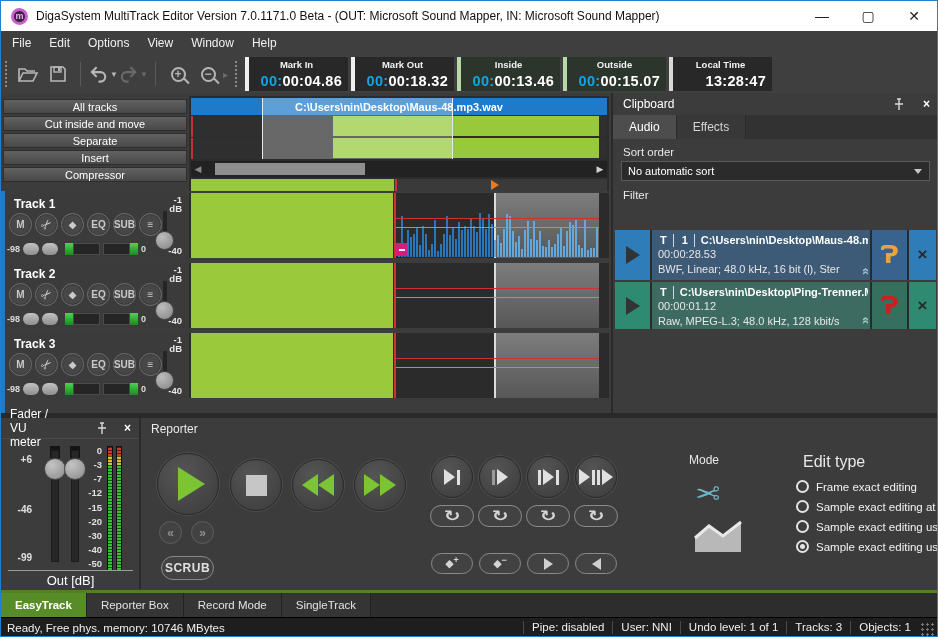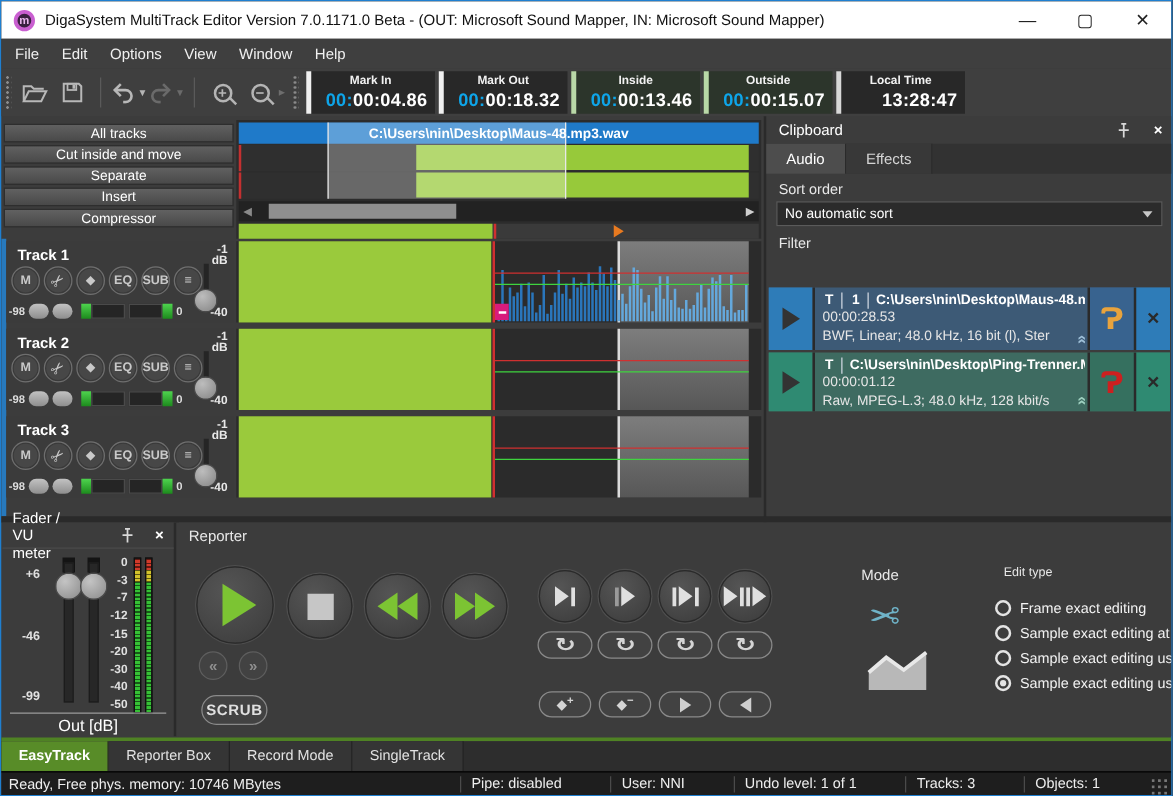--- a/index.html
+++ b/index.html
@@ -150,34 +150,34 @@
   .mb-tri-r { width:0; height:0; border-top:8px solid transparent; border-bottom:8px solid transparent; border-left:11px solid #e0e0e0; }
   .loop-pill { position:absolute; width:44px; height:22px; border-radius:11px; background:#424242; border:1px solid #8a8a8a; display:flex; align-items:center; justify-content:center; color:#d5d5d5; font-size:15px; font-weight:bold; font-family:"DejaVu Sans",sans-serif; }
   .loop-pill span { transform:scaleX(1.35); }
   .act-pill { position:absolute; width:42px; height:21px; border-radius:11px; background:#424242; border:1px solid #8a8a8a; display:flex; align-items:center; justify-content:center; color:#d5d5d5; font-size:11px; font-weight:bold; }
   .act-pill .sup { font-size:9px; margin-top:-7px; }
   .pt-r { width:0;height:0;border-top:6px solid transparent;border-bottom:6px solid transparent;border-left:9px solid #cfcfcf; }
   .pt-l { width:0;height:0;border-top:6px solid transparent;border-bottom:6px solid transparent;border-right:9px solid #cfcfcf; }
 
   .mode-label { position:absolute; left:546px; top:35px; color:#e8e8e8; font-size:12px; }
   .scissors { position:absolute; left:552px; top:58px; font-size:30px; color:#6fb3c8; transform:scaleX(-1); font-family:"DejaVu Sans",sans-serif; }
-  .edit-label { position:absolute; left:660px; top:35px; color:#e8e8e8; font-size:10px; }
+  .edit-label { position:absolute; left:660px; top:35px; color:#e8e8e8; font-size:16px; }
   .radio-row { position:absolute; left:653px; display:flex; align-items:center; gap:7px; }
   .radio { width:13px; height:13px; border-radius:50%; border:2px solid #e4e4e4; background:transparent; display:flex; align-items:center; justify-content:center; }
   .radio.sel::after { content:''; width:5px; height:5px; border-radius:50%; background:#e4e4e4; }
   .radio-row label { color:#f2f2f2; font-size:11.5px; white-space:nowrap; }
 
   
   .tab-accent { left:0; top:589px; right:0; height:3px; background:#4f8224; }
   .tabbar { position:absolute; left:0; top:592px; right:0; height:24px; background:#2d2d2d; display:flex; }
   .btab { padding:0 14px; display:flex; align-items:center; font-size:11.5px; color:#e2e2e2; background:#353535; border-right:1px solid #222; }
   .btab.active { background:#588c28; color:#fff; font-weight:bold; }
   .statusbar { position:absolute; left:0; top:616px; right:0; height:20px; background:#1e1e1e; display:flex; align-items:center; border-top:1px solid #000; }
   .status-left { margin-left:6px; color:#eee; font-size:11.5px; }
-  .status-right { margin-left:auto; display:flex; height:100%; align-items:center;gap:31px; }
+  .status-right { margin-left:auto; display:flex; height:100%; align-items:center; }
   .status-seg { padding:0 8px; color:#eee; font-size:11.5px; border-left:1px solid #4a4a4a; height:70%; display:flex; align-items:center; }
   .grip { width:14px; height:14px; margin:4px 2px 0 2px;
     background-image:radial-gradient(#777 1px, transparent 1.2px); background-size:5px 5px; background-position:bottom right; }
   svg.icon { display:block; }
 </style>
 </head>
 <body>
 
 <div class="titlebar">
   <div class="app-icon">

